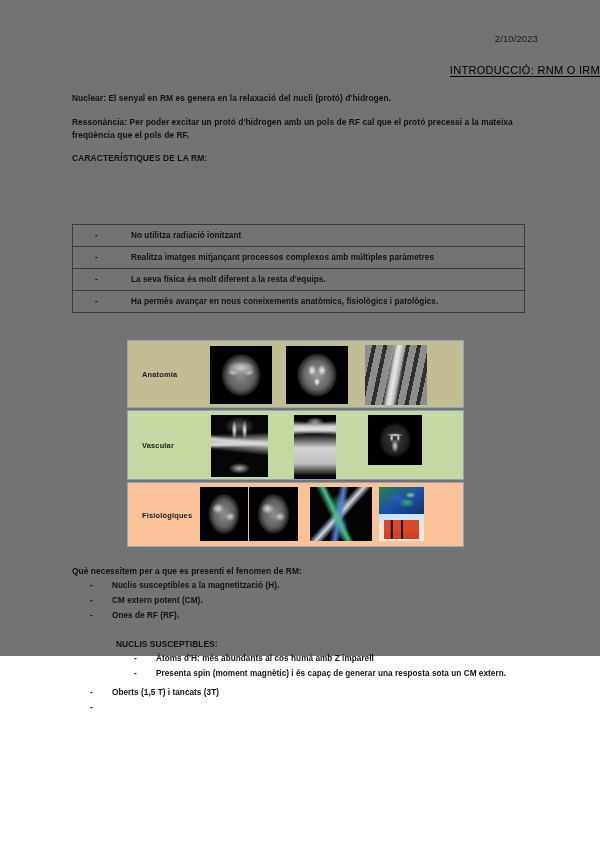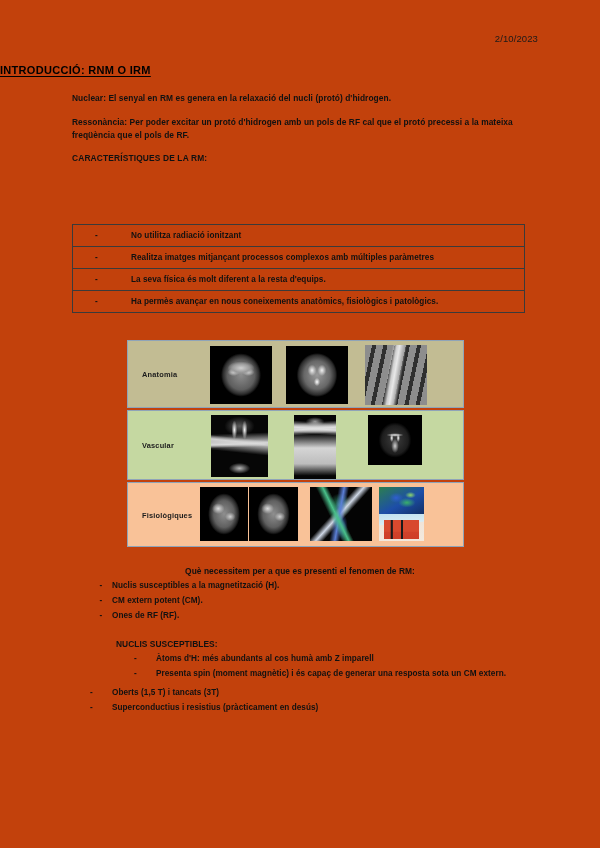--- a/index.html
+++ b/index.html
@@ -12,44 +12,44 @@
     height: 848px;
     position: relative;
     font-family: "Liberation Sans", sans-serif;
     color: #000000;
     overflow: hidden;
   }
 
   .page {
     position: relative;
     width: 600px;
-    height: 848px;
-    background: #c2410c;
+    height: 656px;
+    background: #737373;
     box-sizing: border-box;
   }
 
   
   .doc-date {
     position: absolute;
     top: 33px;
     right: 62px;
     font-size: 9.5px;
     font-weight: 400;
     letter-spacing: 0.1px;
     color: #1a1a1a;
   }
 
   .doc-title {
     position: absolute;
     top: 64px;
     left: 0;
     width: 600px;
-    text-align: left;
+    text-align: right;
     font-size: 11px;
-    font-weight: bold;
+    font-weight: normal;
     letter-spacing: 0.3px;
     color: #000;
   }
   .doc-title span.u {
     text-decoration: underline;
     text-underline-offset: 2px;
   }
 
   
   .content {
@@ -339,21 +339,21 @@
       <div class="row-label">Fisiològiques</div>
       <div class="mri diffusion" style="left:72px; top:4px; width:48px; height:54px;"></div>
       <div class="mri diffusion" style="left:121px; top:4px; width:49px; height:54px;"></div>
       <div class="mri tractography" style="left:182px; top:4px; width:62px; height:54px;"></div>
       <div class="mri perfusion" style="left:251px; top:4px; width:45px; height:27px;"></div>
       <div class="mri spectro" style="left:251px; top:31px; width:45px; height:27px;"></div>
     </div>
 
   </div>
 
-  <div class="block" style="top:566px;text-align:center;">
+  <div class="block" style="top:566px;">
     <p class="lead">Què necessitem per a que es presenti el fenomen de RM:</p>
     <ul class="bullets">
       <li>
         <span class="dash">-</span>
         <span>Nuclis susceptibles a la magnetització (H).</span>
       </li>
       <li>
         <span class="dash">-</span>
         <span>CM extern potent (CM).</span>
       </li>
@@ -379,18 +379,17 @@
   </div>
 
   <div class="block" style="top:685px;">
     <ul class="bullets">
       <li>
         <span class="dash">-</span>
         <span>Oberts (1,5 T) i tancats (3T)</span>
       </li>
       <li>
         <span class="dash">-</span>
-        <span>Superconductius i resistius (pràcticament en desús)</span>
       </li>
     </ul>
   </div>
 
 </div>
 
 </body></html>

